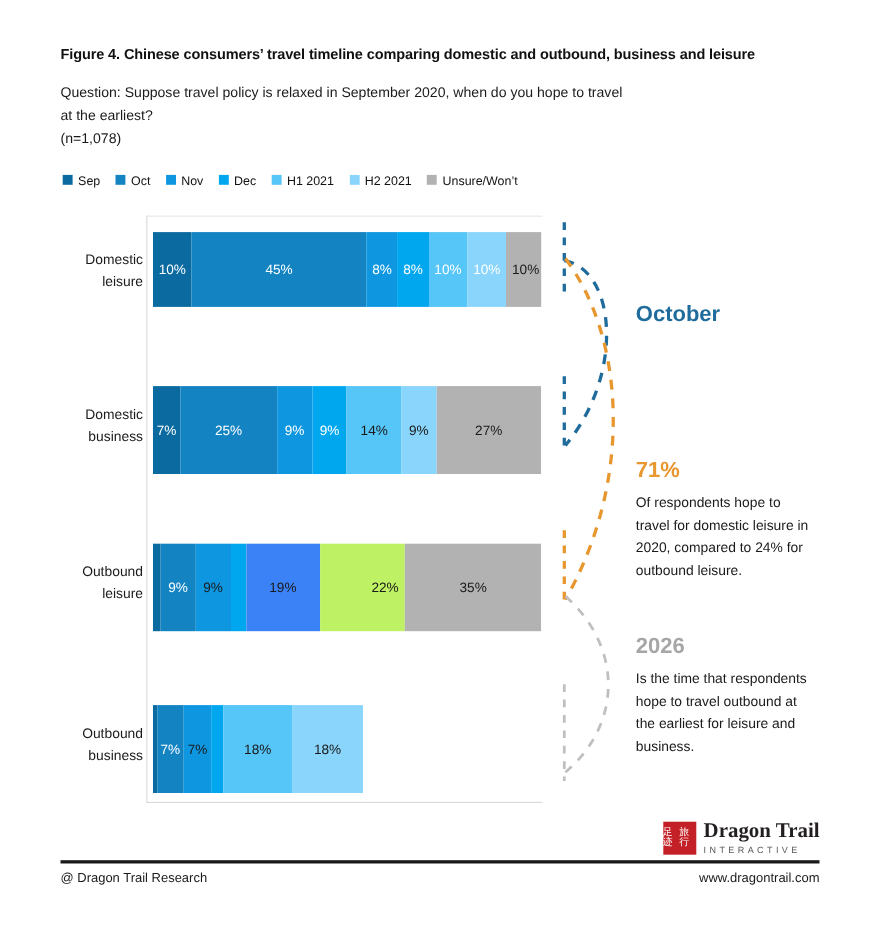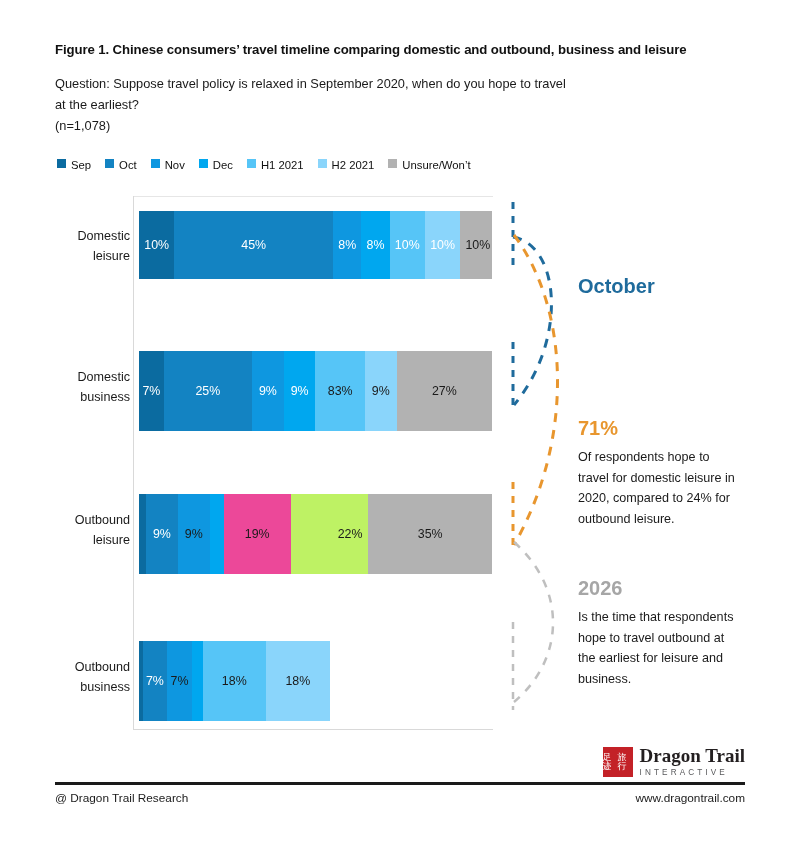--- a/index.html
+++ b/index.html
@@ -111,21 +111,21 @@
   }
   .footer-right{
     position:absolute;right:55px;top:791px;font-size:11.8px;color:#1a1a1a;
   }
 </style>
 </head>
 <body>
 
 <div class="page">
 
-  <div class="title">Figure 1. Chinese consumers’ travel timeline comparing domestic and outbound, business and leisure</div>
+  <div class="title">Figure 4. Chinese consumers’ travel timeline comparing domestic and outbound, business and leisure</div>
 
   <div class="question">
     <span class="ln">Question: Suppose travel policy is relaxed in September 2020, when do you hope to travel</span>
     <span class="ln">at the earliest?</span>
     <span class="ln">(n=1,078)</span>
   </div>
 
   <div class="legend" id="legend">
       <div class="legend-item">
         <span class="legend-swatch" style="background: rgb(11, 107, 160);"></span>
@@ -200,21 +200,21 @@
         <div class="seg light" style="background: rgb(19, 131, 194); width: 88.25px; flex: 0 0 88.25px;">
           <span>25%</span>
         </div>
         <div class="seg light" style="background: rgb(14, 151, 224); width: 31.77px; flex: 0 0 31.77px;">
           <span>9%</span>
         </div>
         <div class="seg light" style="background: rgb(0, 167, 239); width: 31.77px; flex: 0 0 31.77px;">
           <span>9%</span>
         </div>
         <div class="seg dark" style="background: rgb(86, 197, 247); width: 49.42px; flex: 0 0 49.42px;">
-          <span>83%</span>
+          <span>14%</span>
         </div>
         <div class="seg dark" style="background: rgb(138, 213, 251); width: 31.77px; flex: 0 0 31.77px;">
           <span>9%</span>
         </div>
         <div class="seg dark" style="background: rgb(178, 178, 178); width: 95.31px; flex: 0 0 95.31px;">
           <span>27%</span>
         </div>
       </div>
       <div class="cat-label" style="left: 45px; top: 510px;">
         <span class="ln">Outbound</span>
@@ -222,21 +222,21 @@
       </div>
       <div class="bar" style="top: 494px; height: 80px; width: 353px;">
         <div class="seg light" style="background: rgb(11, 107, 160); width: 7.06px; flex: 0 0 7.06px;"></div>
         <div class="seg light" style="background: rgb(19, 131, 194); width: 31.77px; flex: 0 0 31.77px;">
           <span>9%</span>
         </div>
         <div class="seg dark" style="background: rgb(14, 151, 224); width: 31.77px; flex: 0 0 31.77px;">
           <span>9%</span>
         </div>
         <div class="seg dark" style="background: rgb(0, 167, 239); width: 14.12px; flex: 0 0 14.12px;"></div>
-        <div class="seg dark" style="background: #ec4899; width: 67.07px; flex: 0 0 67.07px;">
+        <div class="seg dark" style="background: #3b82f6; width: 67.07px; flex: 0 0 67.07px;">
           <span>19%</span>
         </div>
         <div class="seg dark" style="background: #bef264; width: 77.66px; flex: 0 0 77.66px; padding-left: 41px;">
           <span>22%</span>
         </div>
         <div class="seg dark" style="background: rgb(178, 178, 178); width: 123.55px; flex: 0 0 123.55px;">
           <span>35%</span>
         </div>
       </div>
       <div class="cat-label" style="left: 45px; top: 657px;">

